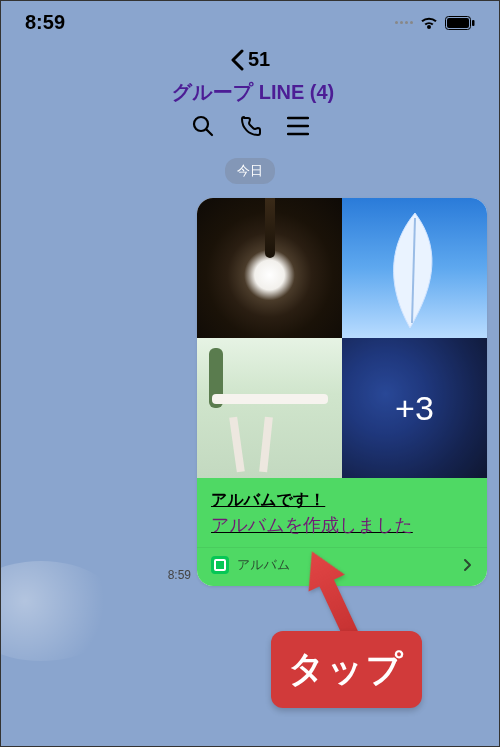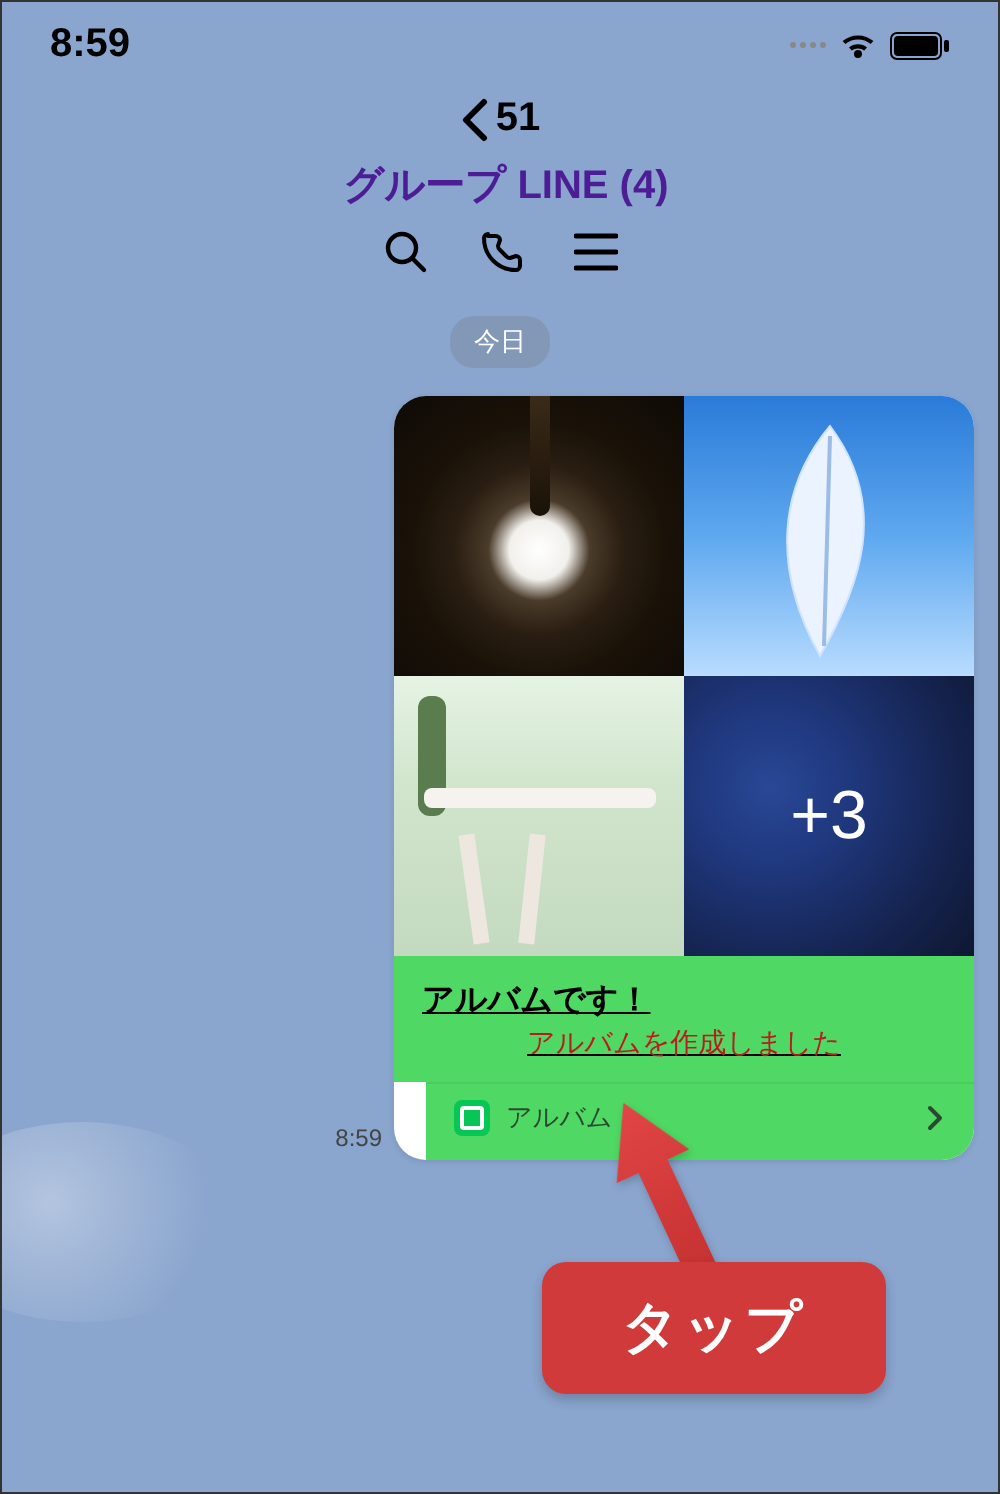--- a/index.html
+++ b/index.html
@@ -55,35 +55,35 @@
     .thumb-chair { background: linear-gradient(180deg, #e6f3e4 0%, #d0e5cc 40%, #c3d9c0 100%); position: relative; }
     .chair-rail { position: absolute; top: 40%; left: 10%; right: 10%; height: 10px; background: #f6f3ee; border-radius: 4px; }
     .chair-leg1 { position:absolute; bottom:6px; left:25%; width:8px; height:55px; background:#ede7df; transform: rotate(-8deg);}
     .chair-leg2 { position:absolute; bottom:6px; left:45%; width:8px; height:55px; background:#ede7df; transform: rotate(6deg);}
     .plant { position:absolute; top:10px; left:12px; width:14px; height:60px; background:#5a7c4e; border-radius:6px; }
     .thumb-flowers { background: radial-gradient(circle at 30% 40%, #3760c9 0%, #2a4ba8 30%, #1c2f6a 70%, #141f42 100%); display:flex; align-items:center; justify-content:center; }
     .overlay-count { position: absolute; inset: 0; background: rgba(0,0,0,0.25); display: flex; align-items: center; justify-content: center; color: #fff; font-size: 34px; font-weight: 500; }
 
     .album-caption { background: #4fd964; padding: 12px 14px 10px; text-decoration: underline; }
     .album-title { font-size: 16px; font-weight: 700; color: #000; }
-    .album-subtitle { font-size: 14px; color: #b91c1c; margin-top: 2px; text-align: center; }
+    .album-subtitle { font-size: 18px; color: #701a75; margin-top: 2px; }
 
-    .album-footer { background: #4fd964; display: flex; align-items: center; padding: 8px 14px 12px; gap: 8px; border-top: 1px solid rgba(0,0,0,0.06); margin-left: 16px;}
+    .album-footer { background: #4fd964; display: flex; align-items: center; padding: 8px 14px 12px; gap: 8px; border-top: 1px solid rgba(0,0,0,0.06);}
     .album-app-icon { width: 18px; height: 18px; background: #06c755; border-radius: 4px; display:flex; align-items:center; justify-content:center; }
     .album-app-icon::after { content:""; width:8px; height:8px; border:2px solid #fff; border-radius:2px; }
     .album-footer-label { font-size: 13px; color: #2a4a30; flex:1; }
     .chevron { color: #2a4a30; }
 
     .annotation-arrow {
       position: absolute; left: 310px; top: 545px; transform: rotate(-25deg);
     }
     .annotation-bubble {
       position: absolute; left: 270px; top: 630px;
-      background: #d13a3a; color: #fff; font-size: 28px; font-weight: 700;
-      padding: 14px 40px; border-radius: 12px; letter-spacing: 2px;
+      background: #d13a3a; color: #fff; font-size: 36px; font-weight: 700;
+      padding: 14px 17px; border-radius: 12px; letter-spacing: 2px;
       box-shadow: 0 3px 6px rgba(0,0,0,0.2);
     }
     .annotation-arrow svg { filter: drop-shadow(0 2px 2px rgba(0,0,0,0.2)); }
 
     .bg-cloud { position:absolute; left:-40px; top:560px; width:160px; height:100px; background: radial-gradient(circle at 40% 40%, rgba(255,255,255,0.35), rgba(255,255,255,0) 70%); border-radius:50%; }
   </style>
 </head>
 <body>
 
 <div class="status-bar">

